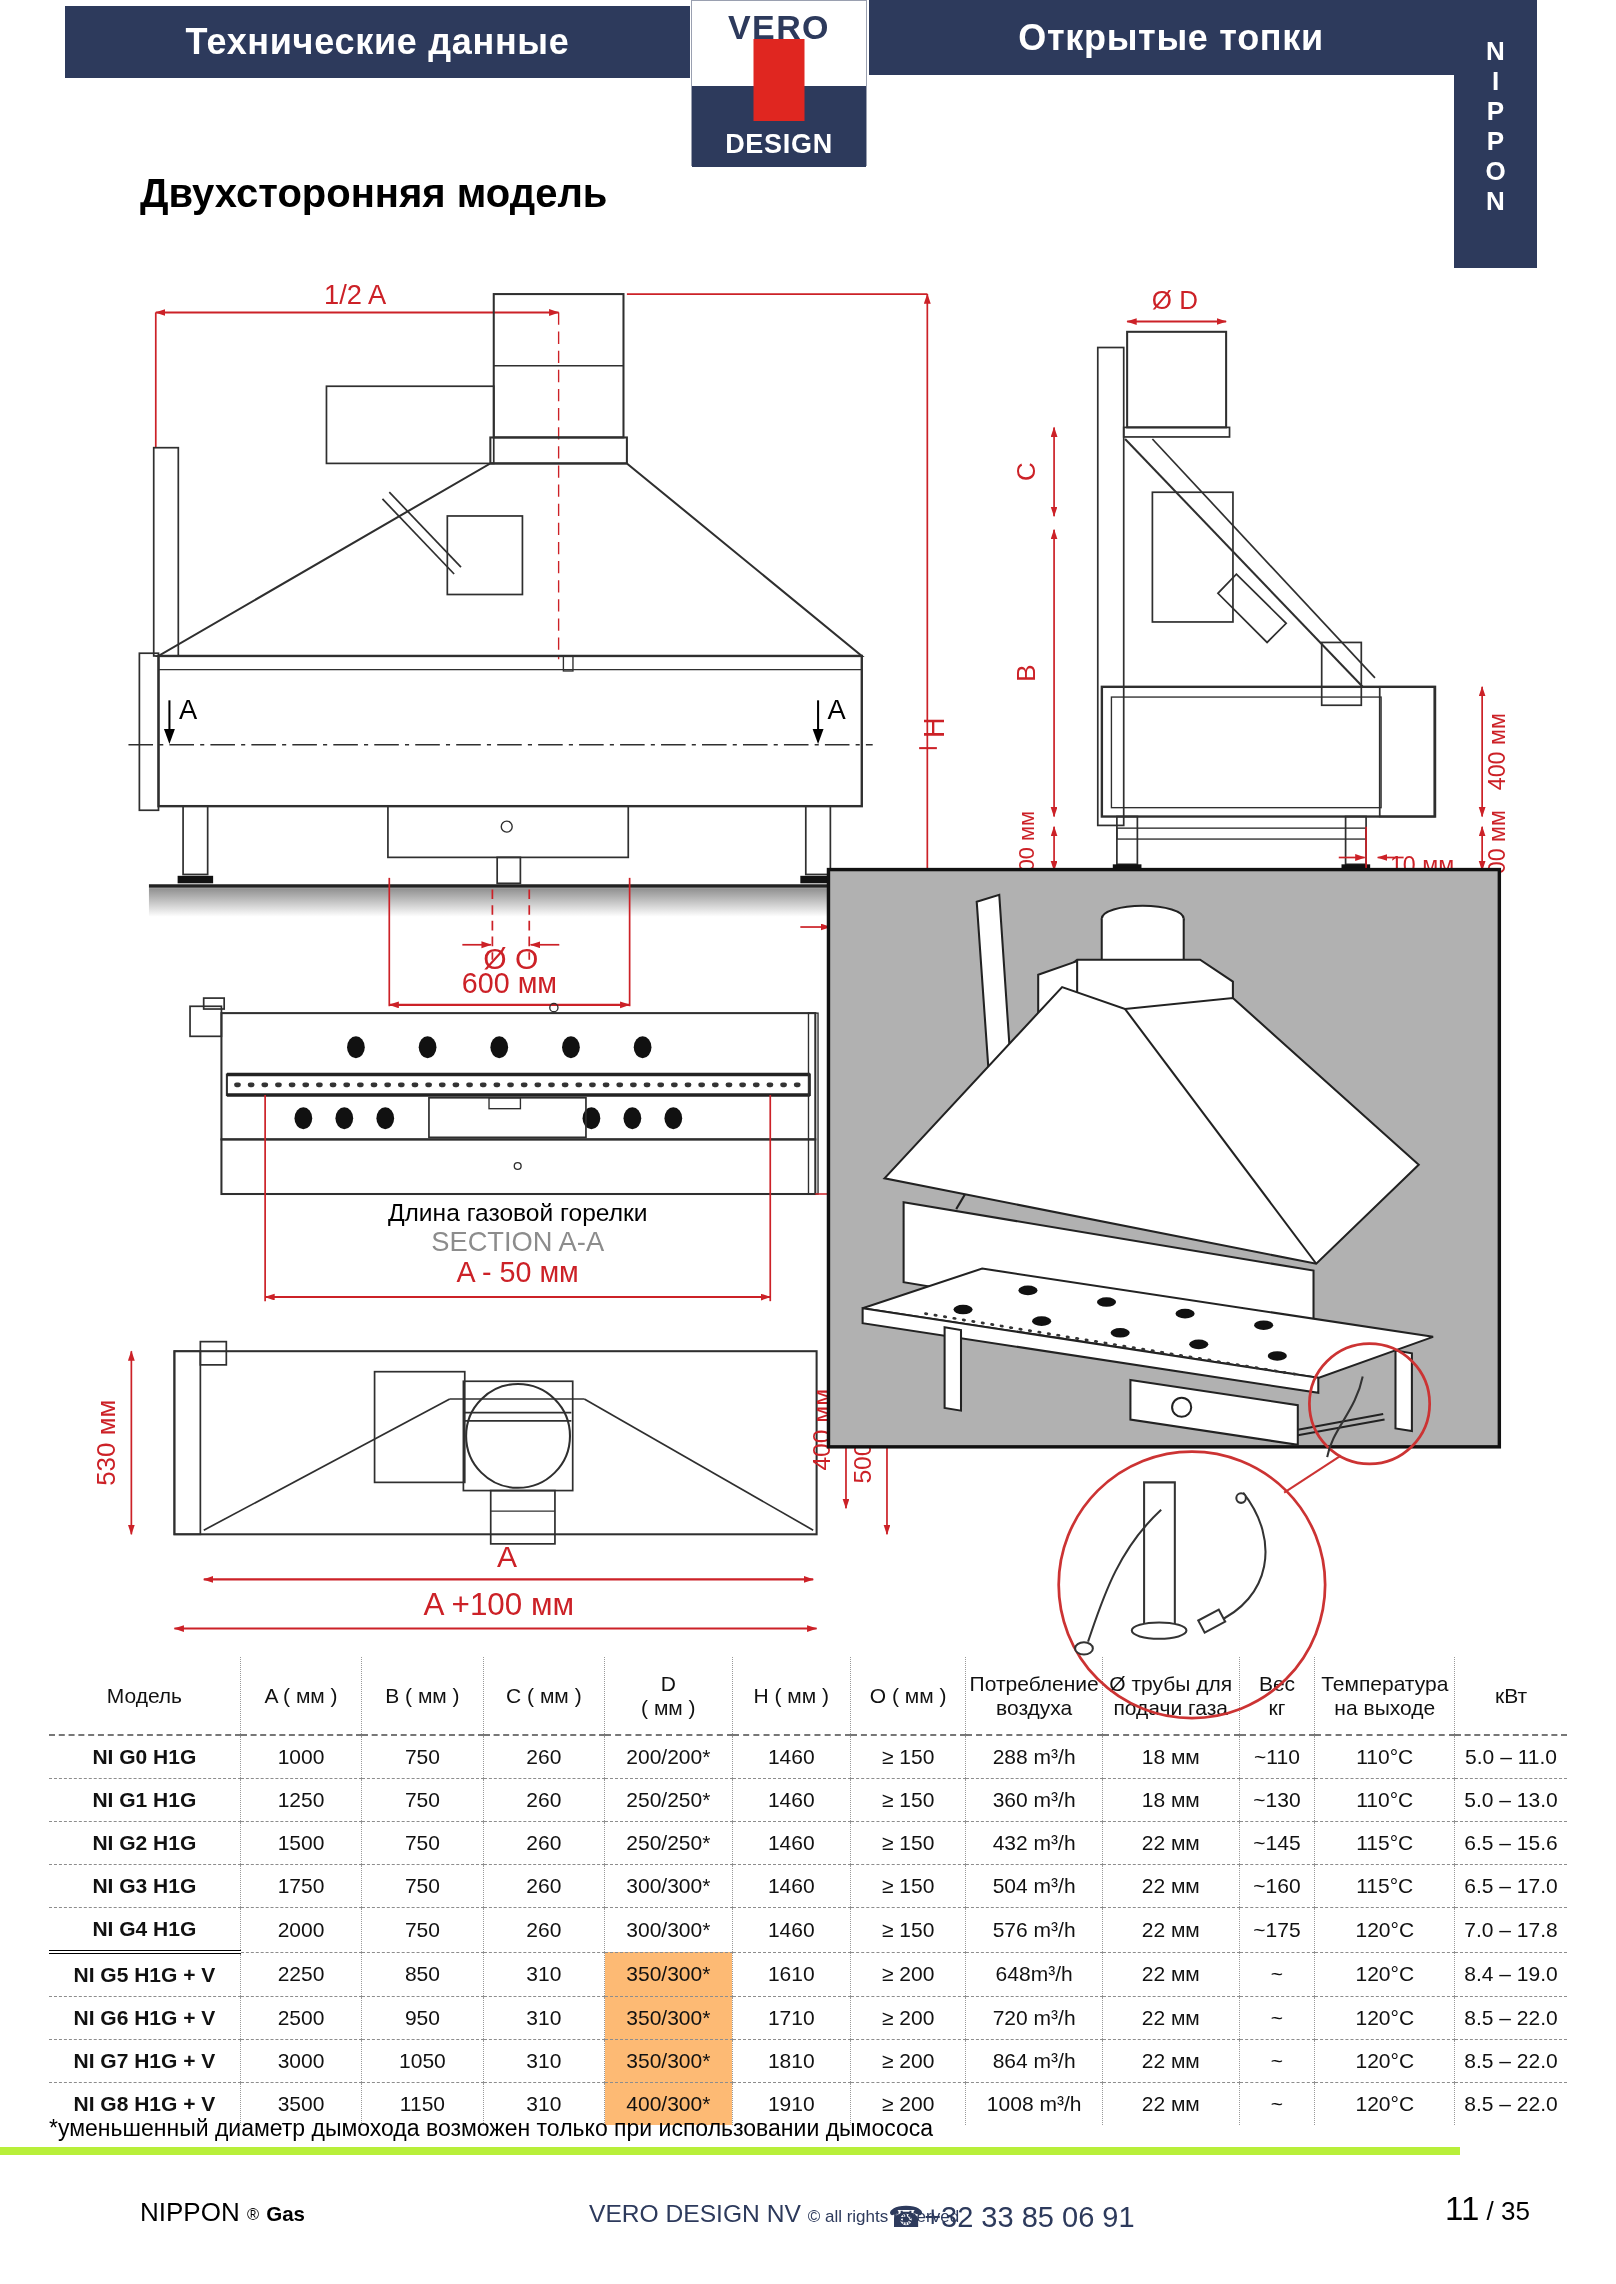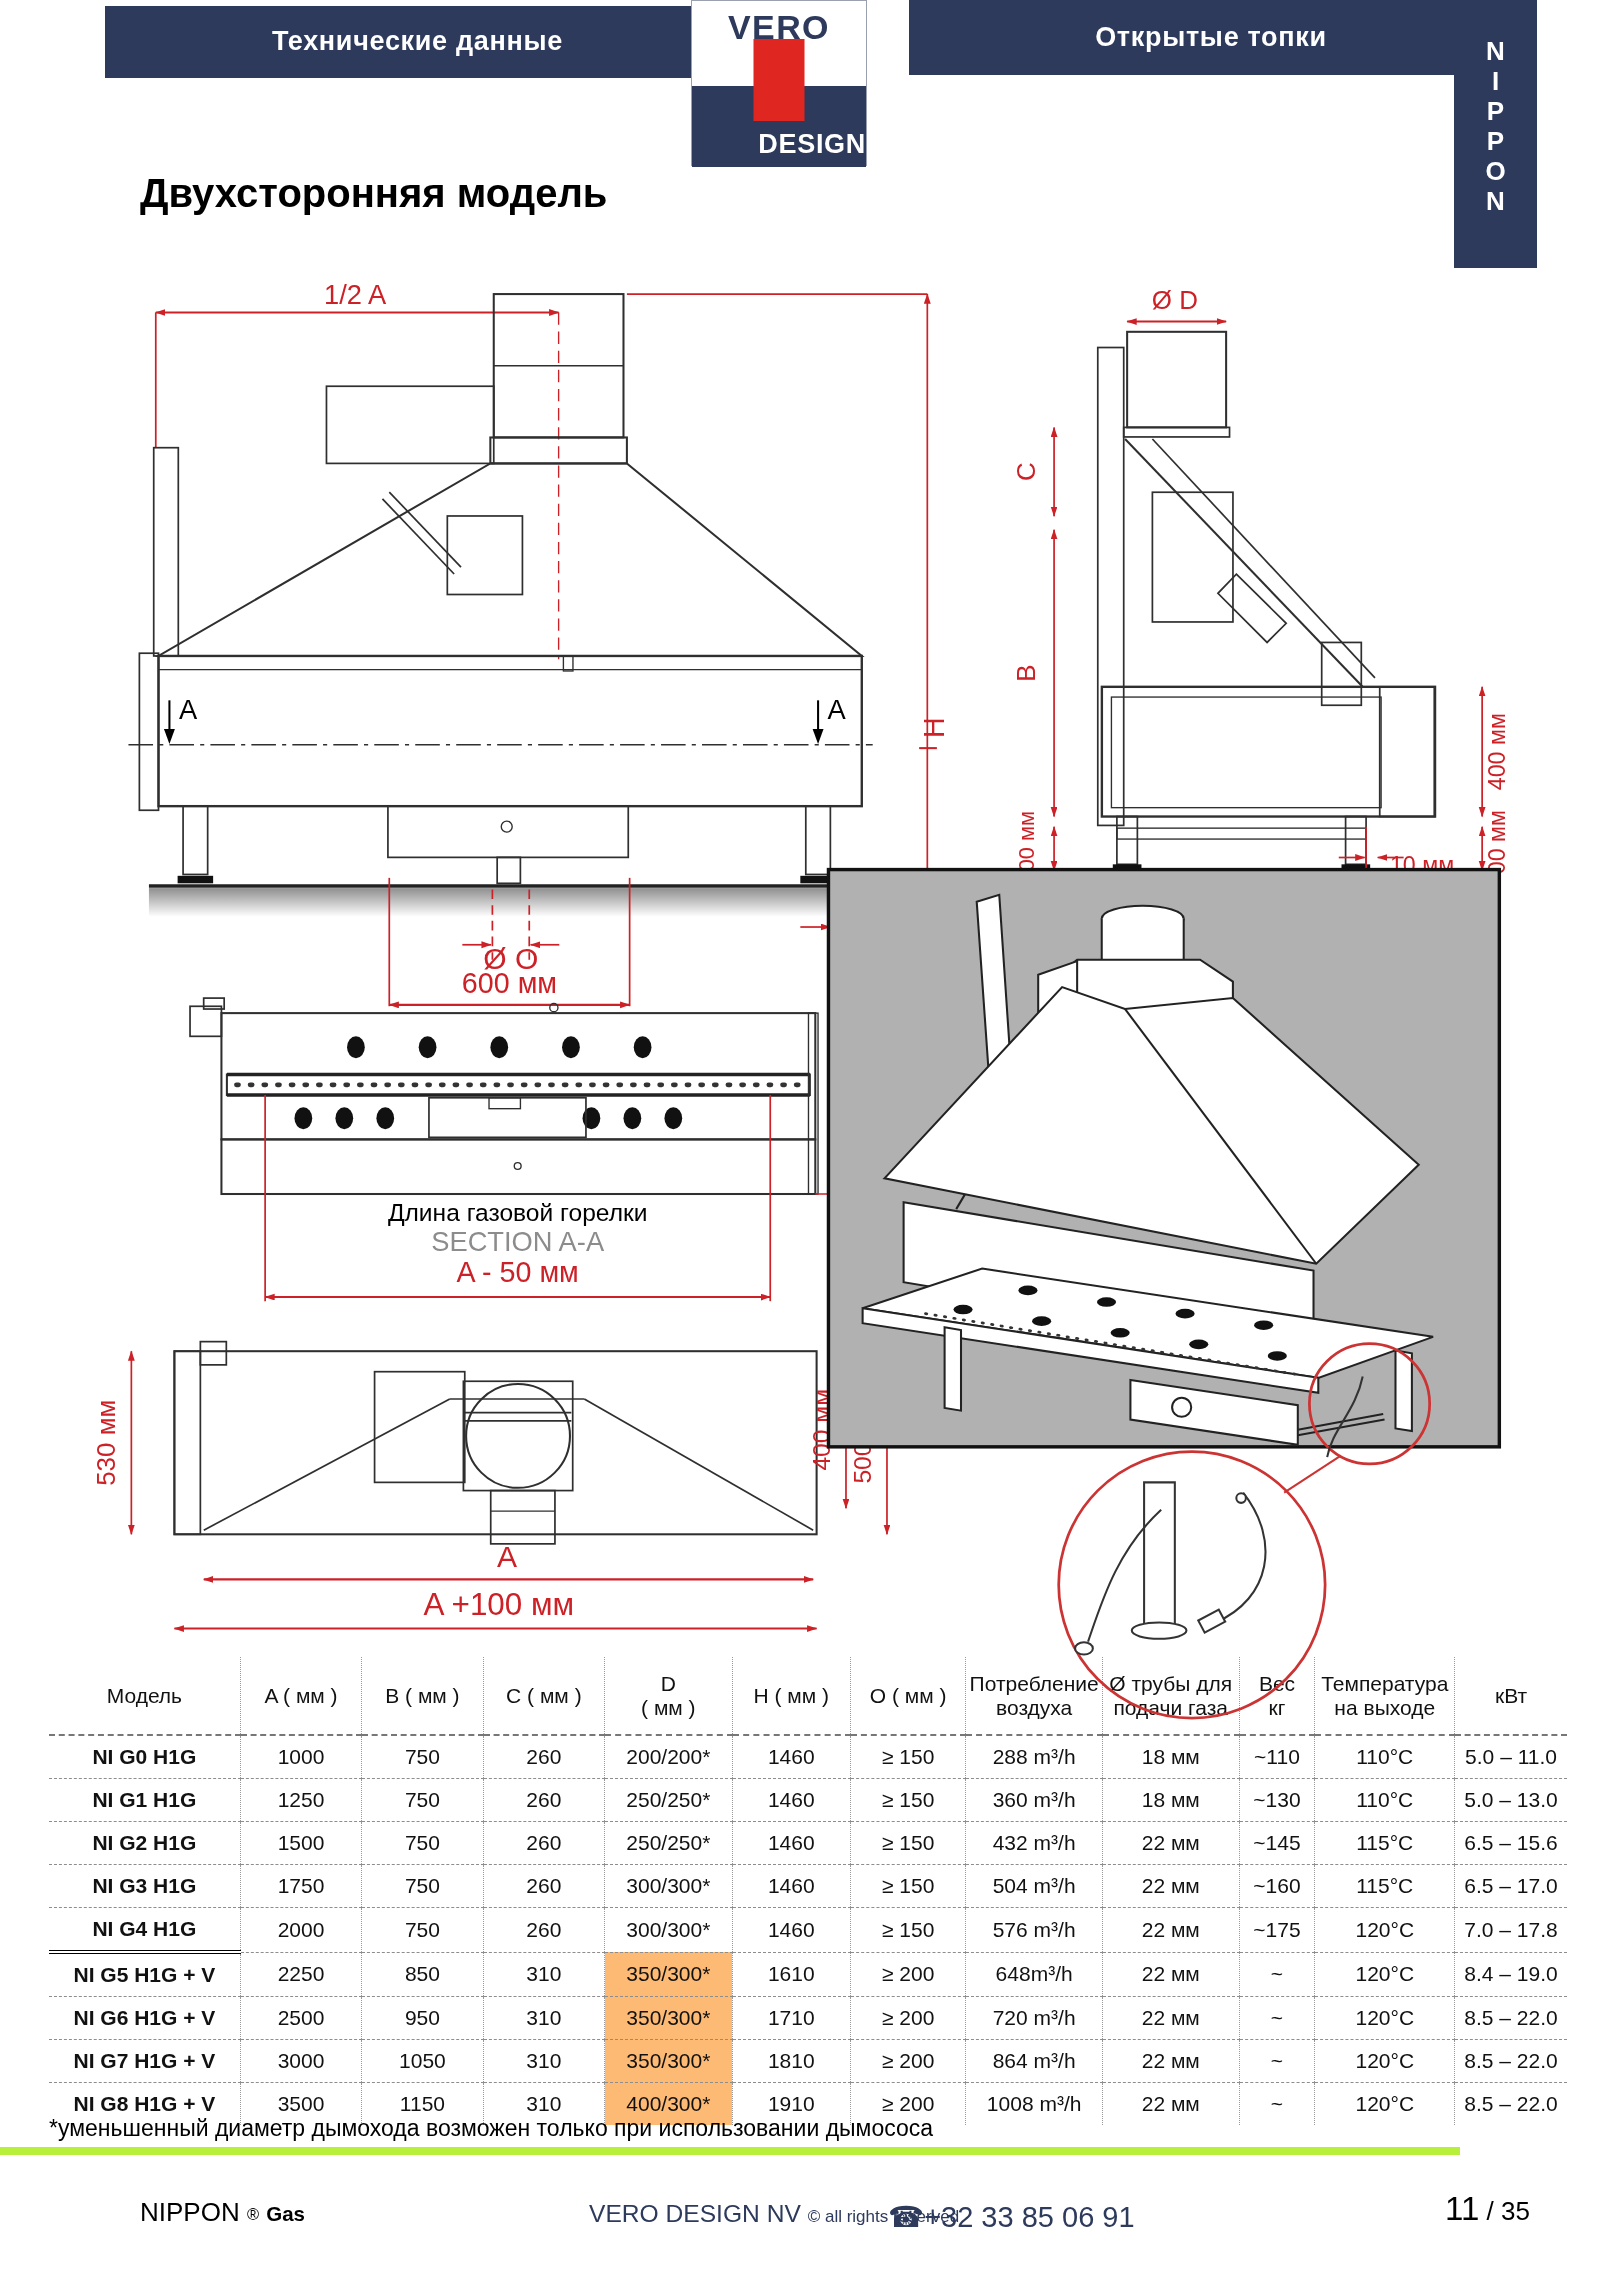--- a/index.html
+++ b/index.html
@@ -1,29 +1,29 @@
 <!DOCTYPE html>
 <html style="font-size:11px"><head>
 <meta charset="utf-8">
 <style>
   html,body{margin:0;padding:0;background:#e8e8e8;}
   #page{position:relative;width:1617px;height:2284px;background:#ffffff;overflow:hidden;
         font-family:"Liberation Sans", sans-serif;color:#111;}
   
   .banner{position:absolute;background:#2d3a5c;color:#fff;display:flex;align-items:center;justify-content:center;
-          font-weight:bold;font-size:27px;letter-spacing:0.7px;margin-left:40px;}
+          font-weight:bold;font-size:36px;letter-spacing:0.7px;}
   #banner-left{left:65px;top:5.5px;width:625px;height:72px;}
   #banner-right{left:869px;top:0;width:604px;height:75px;}
   #nippon-tab{position:absolute;left:1454px;top:0;width:83px;height:268px;background:#2d3a5c;}
   #nippon-tab .lt{color:#fff;font-weight:bold;font-size:26px;text-align:center;line-height:30px;}
   #nippon-tab .inner{padding-top:36px;}
   #logo{position:absolute;left:691px;top:0;width:176px;height:166px;background:#fff;border:0.7px solid #9aa0b0;box-sizing:border-box;}
   #logo .vero{position:absolute;top:6.8px;left:0;width:100%;text-align:center;font-weight:bold;font-size:34px;color:#2d3a5c;letter-spacing:1.4px;}
   #logo .design-band{position:absolute;left:0;top:85px;width:100%;height:81px;background:#2d3a5c;}
-  #logo .design{position:absolute;bottom:5.5px;left:0;width:100%;text-align:right;font-weight:bold;font-size:27px;color:#fff;letter-spacing:0.7px;}
+  #logo .design{position:absolute;bottom:5.5px;left:0;width:100%;text-align:center;font-weight:bold;font-size:27px;color:#fff;letter-spacing:0.7px;}
   #logo .redsq{position:absolute;left:50%;transform:translateX(-50%);top:38px;width:51px;height:82px;background:#e02620;}
   
   #page-title{position:absolute;left:140px;top:171px;font-size:40px;font-weight:bold;color:#000;}
   
   .drawing{position:absolute;}
   svg text{font-family:"Liberation Sans", sans-serif;}
   .dimtxt{fill:#cc2127;}
   .blk{stroke:#2f2f2f;fill:none;}
   
   #spec-table{position:absolute;left:49px;top:1657px;width:1518px;border-collapse:collapse;table-layout:fixed;}

